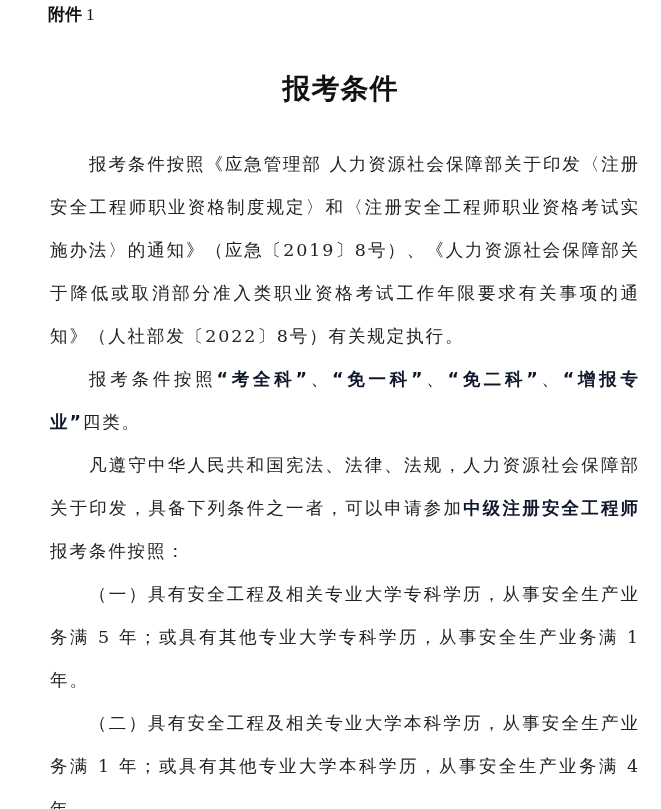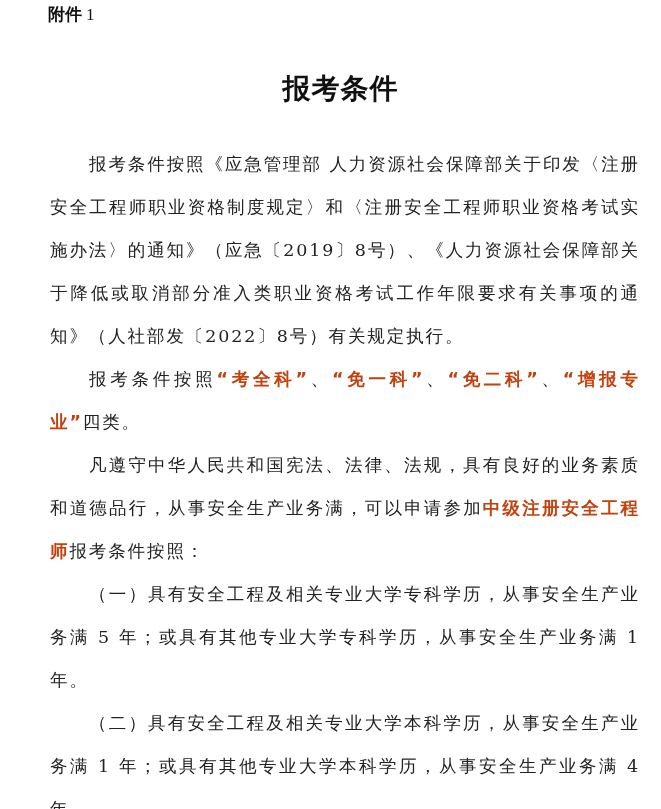--- a/index.html
+++ b/index.html
@@ -62,21 +62,21 @@
     font-weight: 300;
     color: #222;
   }
   .body-text p {
     margin: 0;
     text-indent: 39px;
   }
   .strong {
     font-family: "DejaVu Sans", "Liberation Sans", sans-serif;
     font-weight: bold;
-    color: #c2410c;
+    color: #0f172a;
   }
   .heading {
     font-family: "DejaVu Sans", "Liberation Sans", sans-serif;
     color: #111;
     font-weight: normal;
   }
   .num {
     font-family: "Liberation Serif", "DejaVu Serif", serif;
     letter-spacing: 0.5px;
   }
@@ -92,20 +92,20 @@
 
   <div class="title">报考条件</div>
 
   <div class="body-text">
 
     <p>报考条件按照《应急管理部 人力资源社会保障部关于印发〈注册安全工程师职业资格制度规定〉和〈注册安全工程师职业资格考试实施办法〉的通知》（应急〔2019〕8号）、《人力资源社会保障部关于降低或取消部分准入类职业资格考试工作年限要求有关事项的通知》（人社部发〔2022〕8号）有关规定执行。</p>
 
     <p><span>报考条件按照</span><span class="strong">“考全科”</span><span>、</span><span class="strong">“免一科”</span><span>、</span><span class="strong">“免二科”</span><span>、</span><span class="strong">“增报专业”</span><span>四类。</span></p>
 
 
-    <p><span>凡遵守中华人民共和国宪法、法律、法规，具有良好的业务素质和道德品行，从事安全生产业务满，可以申请参加</span><span class="strong">中级注册安全工程师</span><span>报考条件按照：</span></p>
+    <p><span>凡遵守中华人民共和国宪法、法律、法规，人力资源社会保障部关于印发，具备下列条件之一者，可以申请参加</span><span class="strong">中级注册安全工程师</span><span>报考条件按照：</span></p>
 
     <p>（一）具有安全工程及相关专业大学专科学历，从事安全生产业务满 5 年；或具有其他专业大学专科学历，从事安全生产业务满 1 年。</p>
 
     <p>（二）具有安全工程及相关专业大学本科学历，从事安全生产业务满 1 年；或具有其他专业大学本科学历，从事安全生产业务满 4 年。</p>
 
   </div>
 </div>
 
 </body></html>

